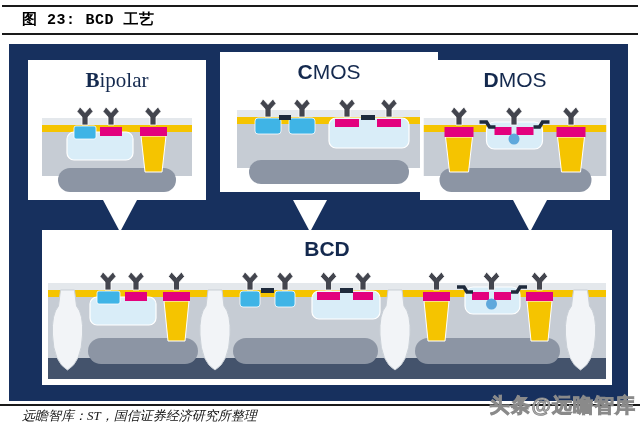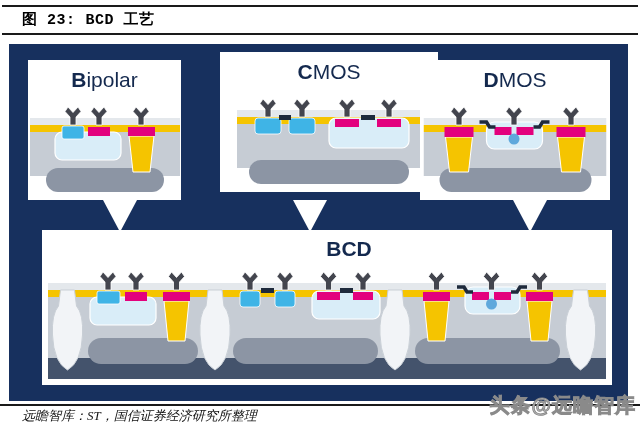--- a/index.html
+++ b/index.html
@@ -15,30 +15,30 @@
     position:absolute;top:10px;left:22px;font-size:15px;font-weight:bold;
     color:#000;letter-spacing:.5px;font-family:Liberation Mono, monospace;
   }
   .fig-title .gap{display:inline-block;width:10px;}
   
   .panel{
     position:absolute;left:9px;top:44px;width:619px;height:357px;
     background:var(--panel_navy);
   }
   .pbox{position:absolute;background:#fff;}
-  .box-bipolar{left:19px;top:16px;width:153px;height:140px;}
+  .box-bipolar{left:19px;top:16px;width:178px;height:140px;font-family:Liberation Serif, serif;}
   .box-cmos{left:211px;top:8px;width:218px;height:140px;}
   .box-dmos{left:411px;top:16px;width:190px;height:140px;}
   .box-bcd{left:33px;top:186px;width:570px;height:155px;}
   .box-title{
     position:absolute;top:8px;left:0;width:100%;text-align:center;
     font-size:21px;color:var(--title_text);font-weight:400;
   }
   .box-title .lead{font-weight:bold;}
-  .bcd-title{font-weight:bold;top:7px;margin-left:22px;}
+  .bcd-title{font-weight:bold;top:7px;}
   .xsec{position:absolute;bottom:6px;left:50%;transform:translateX(-50%);}
   .xsec-bcd{position:absolute;bottom:4px;left:0;}
   .tail{
     position:absolute;top:156px;width:34px;height:32px;background:#fff;
     clip-path:polygon(0 0,100% 0,50% 100%);
   }
   .tail-1{left:94px;}
   .tail-2{left:284px;}
   .tail-3{left:504px;}
   

